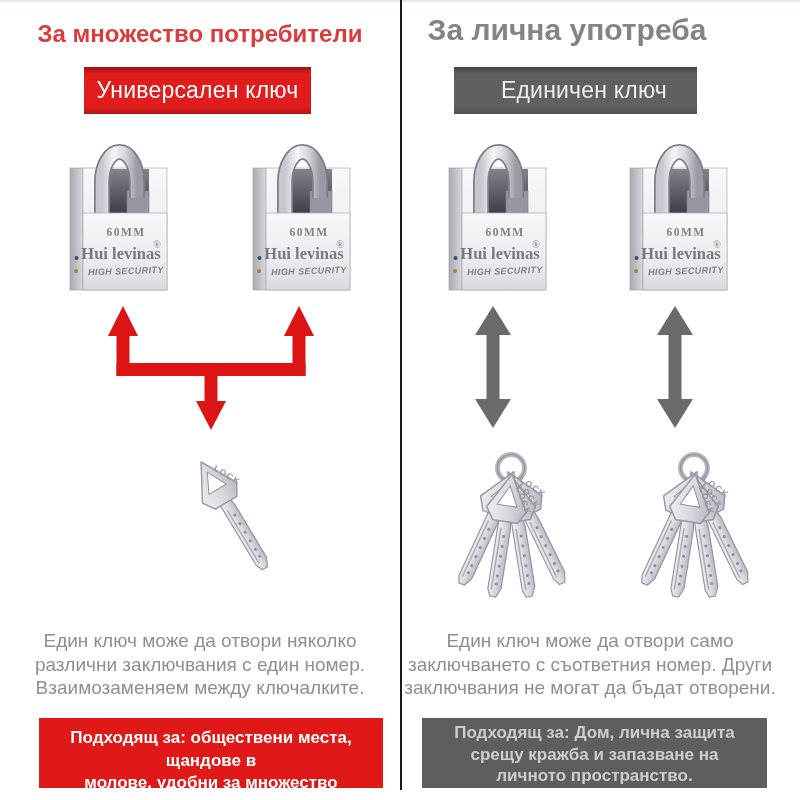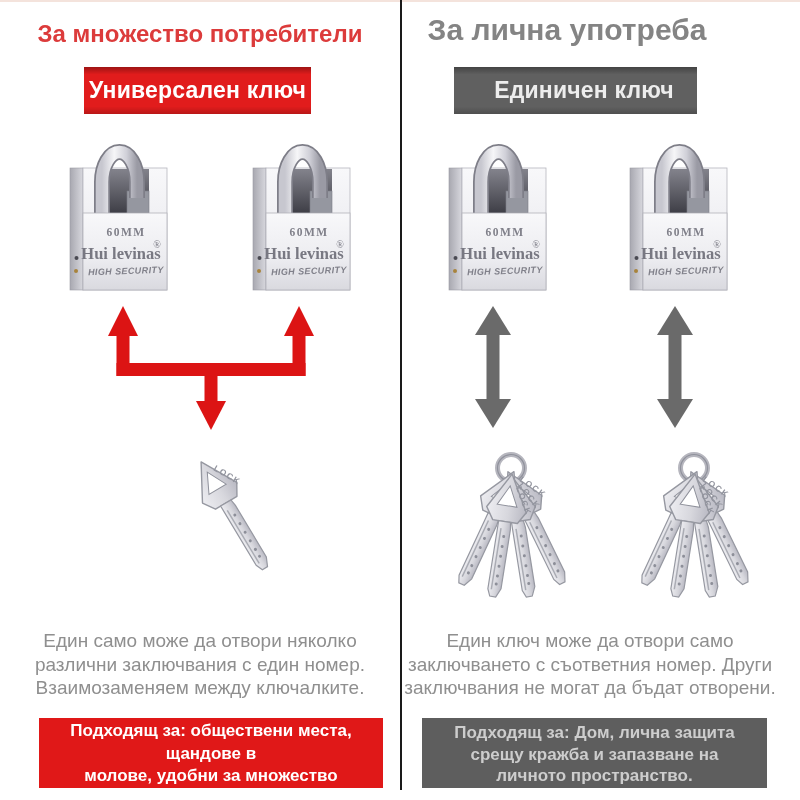--- a/index.html
+++ b/index.html
@@ -9,40 +9,40 @@
     font-family:"Liberation Sans","DejaVu Sans",sans-serif;
   }
   .abs{position:absolute;}
   .top-line{left:0;top:0;width:800px;height:2px;}
   .divider{left:400px;top:0;width:2px;height:790px;}
   .col-title{width:400px;text-align:center;white-space:nowrap;font-weight:bold;}
   .title-left{left:0;top:20px;font-size:24px;}
   .title-right{left:400px;top:13px;font-size:30px;transform:translateX(-33px);}
   .banner{
     display:flex;align-items:center;justify-content:center;
-    font-weight:bold;font-size:23px;letter-spacing:.2px;
+    font-weight:normal;font-size:23px;letter-spacing:.2px;
   }
   .banner::before{
     content:"";position:absolute;inset:0;
     background:linear-gradient(rgba(0,0,0,.30),rgba(0,0,0,0) 16%,rgba(0,0,0,0) 84%,rgba(0,0,0,.18));
   }
   .banner span{position:relative;}
   .banner-left{left:84px;top:67px;width:227px;height:47px;}
   .banner-right{left:454px;top:67px;width:226px;height:47px;padding-left:17px;}
   .padlock-svg{width:124px;height:154px;top:138px;}
   .desc{
     width:400px;top:629px;text-align:center;
     font-size:19px;line-height:23.5px;
   }
   .desc-right{left:400px;transform:translateX(-10px);}
   .footer-box{
     top:718px;height:70px;box-sizing:border-box;
     text-align:center;font-weight:bold;font-size:17px;line-height:22.5px;
   }
-  .footer-left{left:39px;width:344px;padding-top:2px;}
+  .footer-left{left:39px;width:344px;padding-top:9px;}
   .footer-right{left:422px;width:345px;padding-top:4px;line-height:21.5px;}
   svg{display:block;}
 </style>
 </head>
 <body>
 
 <div id="canvas">
 
   <svg width="0" height="0" style="position:absolute" aria-hidden="true">
     <defs>
@@ -146,21 +146,21 @@
       <rect x="99.5" y="57" width="13" height="40"></rect>
       <polygon points="91,95 121,95 106,124"></polygon>
     </g>
   </svg>
 
   <svg class="abs" style="left:158px;top:455px" width="115" height="140" viewBox="0 0 115 140">
     <use href="#keyshape" transform="rotate(-31 57 30) translate(34,2)"></use>
   </svg>
 
   <div class="abs desc" style="left: 0px; color: rgb(143, 143, 143);">
-    <div>Един само може да отвори няколко</div>
+    <div>Един ключ може да отвори няколко</div>
     <div>различни заключвания с един номер.</div>
     <div>Взаимозаменяем между ключалките.</div>
   </div>
 
   <div class="abs footer-box footer-left" style="background-color: rgb(224, 24, 24); color: rgb(255, 255, 255);">
     <div>Подходящ за: обществени места, щандове в</div>
     <div>молове, удобни за множество потребители.</div>
   </div>
 
   <div class="abs col-title title-right" style="color: rgb(132, 132, 132);">За лична употреба</div>

